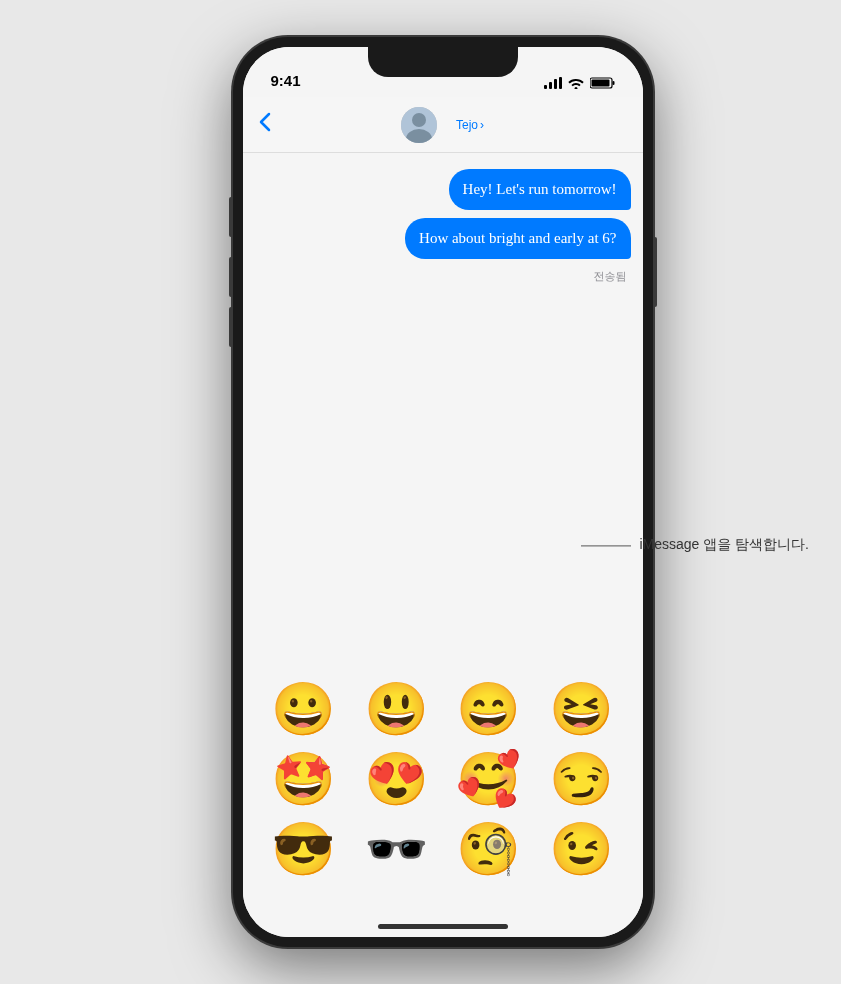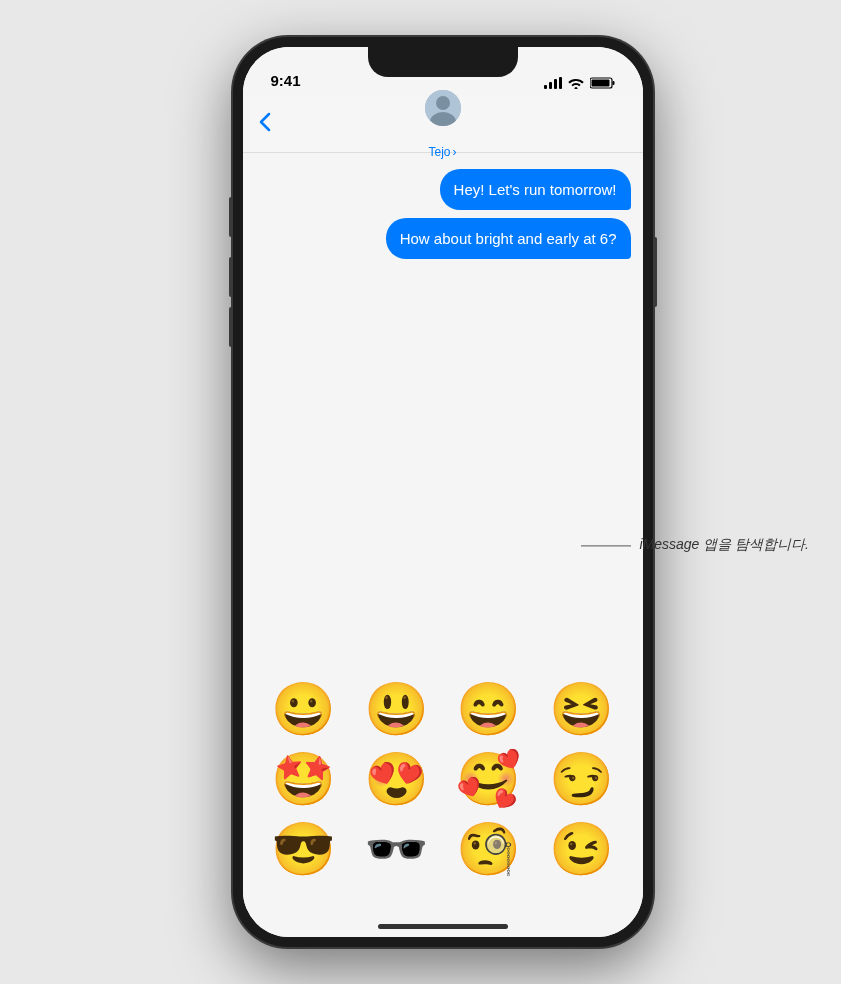--- a/index.html
+++ b/index.html
@@ -127,21 +127,21 @@
       z-index: 5;
     }
     .nav-back {
       position: absolute;
       left: 16px;
       color: #007aff;
       font-size: 22px;
     }
     .nav-contact {
       display: flex;
-      flex-direction: column;
+      flex-direction: row;
       align-items: center;
       gap: 19px;
     }
     .avatar-circle {
       width: 36px;
       height: 36px;
       border-radius: 50%;
       overflow: hidden;
       background: #c0c0c0;
     }
@@ -180,20 +180,21 @@
       max-width: 72%;
       padding: 10px 14px;
       border-radius: 20px;
       font-size: 15px;
       line-height: 1.4;
     }
     .bubble.sent {
       background: #007aff;
       color: #fff;
       border-bottom-right-radius: 4px;
+      font-family: Liberation Serif, serif;
     }
     .bubble.received {
       background: #e5e5ea;
       color: #000;
       border-bottom-left-radius: 4px;
     }
     .delivered-label {
       text-align: right;
       font-size: 11px;
       color: #8e8e93;
@@ -391,20 +392,21 @@
 
 
         <div class="message-row sent">
           <div class="bubble sent">
             <span>How about bright and early at 6?</span>
           </div>
         </div>
 
 
 
+        <div class="delivered-label">전송됨</div>
       </div>
 
       <div class="input-bar">
         <div class="input-icon-btn">
           <svg width="18" height="15" viewBox="0 0 18 15" fill="none">
             <rect x="0" y="3" width="18" height="12" rx="2" fill="#8e8e93"></rect>
             <circle cx="9" cy="9" r="4" fill="#f5f5f5"></circle>
             <circle cx="9" cy="9" r="2.5" fill="#8e8e93"></circle>
             <rect x="6" y="0" width="6" height="3" rx="1" fill="#8e8e93"></rect>
           </svg>
@@ -463,20 +465,20 @@
           <div class="emoji-cell">🧐</div>
           <div class="emoji-cell">😉</div>
         </div>
       </div>
 
       <div class="home-indicator"></div>
 
     </div>
   </div>
 
-  <div class="annotation" style="position:absolute;right:32px;top:540px;display:flex;align-items:center;font-style:italic;">
+  <div class="annotation" style="position:absolute;right:32px;top:540px;display:flex;align-items:center;">
     <div style="width:1px;height:1px;position:relative;">
       <div style="width:50px;height:1px;background:#555;position:absolute;right:0;top:0;"></div>
     </div>
     <span style="font-size:14px;color:#333;white-space:nowrap;margin-left:8px;">iMessage 앱을 탐색합니다.</span>
   </div>
 
 </div>
 
 </body></html>

